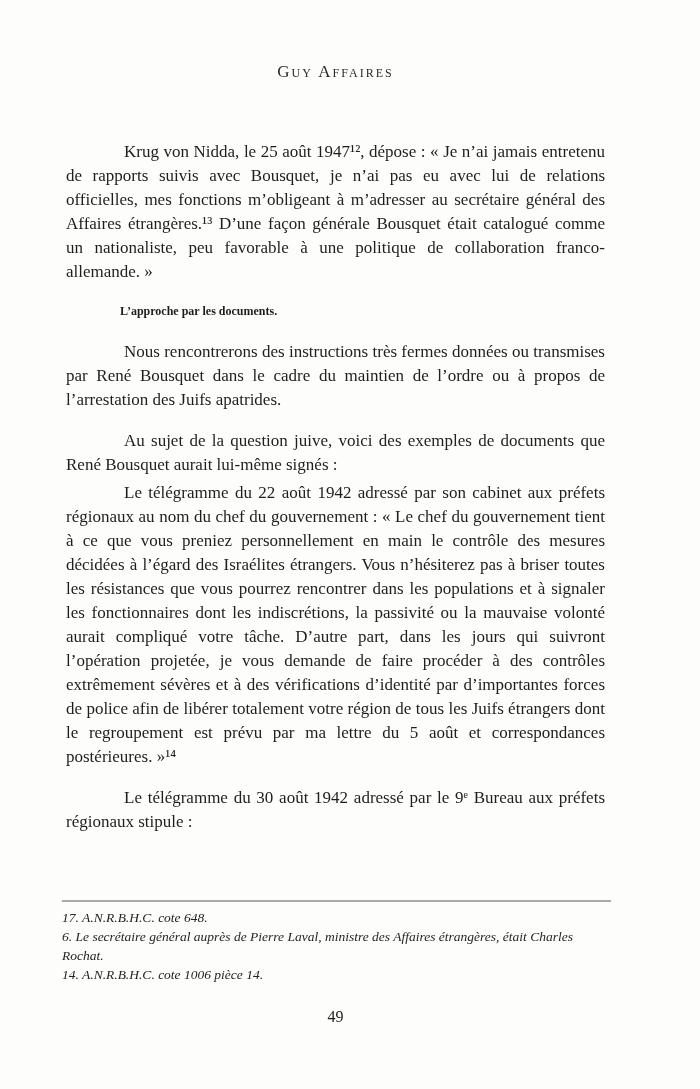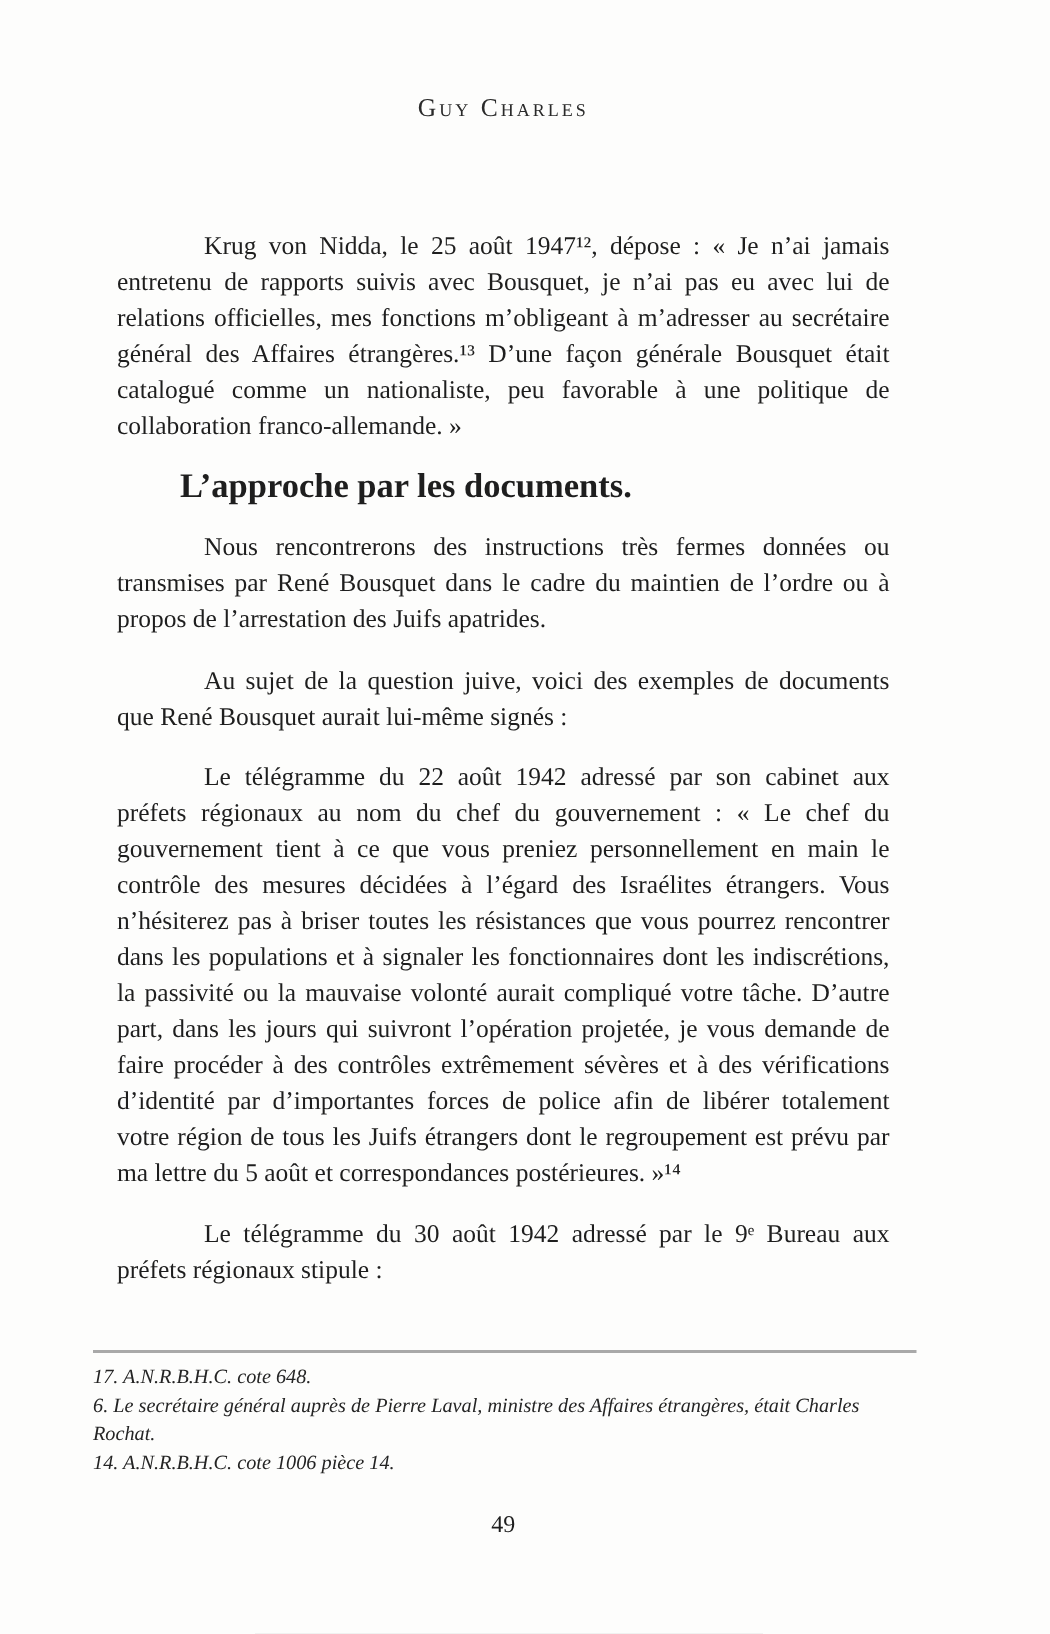--- a/index.html
+++ b/index.html
@@ -32,29 +32,29 @@
     position: absolute;
     top: 136px;
     left: 62px;
     width: 547px;
     font-size: 17px;
     line-height: 24px;
     text-align: justify;
     color: #1e1e1e;
   }
   .para {
-    margin: 16px;
+    margin: 4px;
     text-indent: 58px;
   }
   .para.gap-before { margin-top: 17px; }
   .section-heading {
     margin: 15px 0 0 0;
     font-weight: bold;
     text-indent: 58px;
-    font-size: 23px;
+    font-size: 12px;
   }
   .para.after-heading { margin-top: 17px; }
   .footnotes {
     position: absolute;
     top: 900px;
     left: 62px;
     width: 549px;
   }
   .footnote-rule {
     height: 0;
@@ -75,21 +75,21 @@
     text-align: center;
     font-size: 16px;
     color: #1e1e1e;
   }
 </style>
 </head>
 <body>
 
 <div class="page">
 
-  <div class="running-header">Guy Charles</div>
+  <div class="running-header">Guy Affaires</div>
 
   <div class="body-text">
 
     <p class="para">Krug von Nidda, le 25 août 1947¹², dépose : « Je n’ai jamais entretenu de rapports suivis avec Bousquet, je n’ai pas eu avec lui de relations officielles, mes fonctions m’obligeant à m’adresser au secrétaire général des Affaires étrangères.¹³ D’une façon générale Bousquet était catalogué comme un nationaliste, peu favorable à une politique de collaboration franco-allemande. »</p>
 
     <h2 class="section-heading">L’approche par les documents.</h2>
 
     <p class="para after-heading">Nous rencontrerons des instructions très fermes données ou transmises par René Bousquet dans le cadre du maintien de l’ordre ou à propos de l’arrestation des Juifs apatrides.</p>
 
     <p class="para gap-before">Au sujet de la question juive, voici des exemples de documents que René Bousquet aurait lui-même signés :</p>

